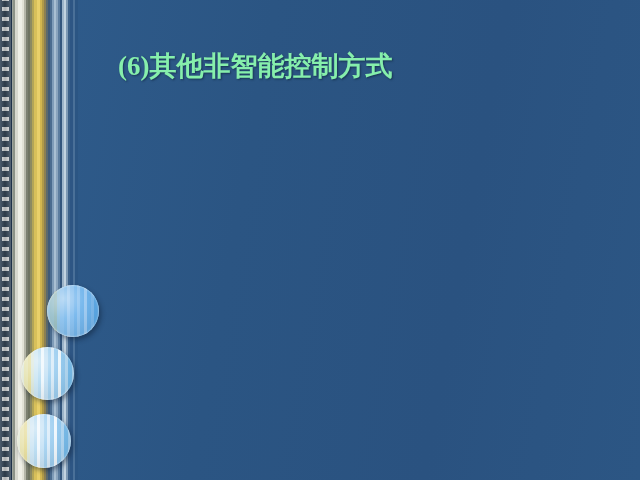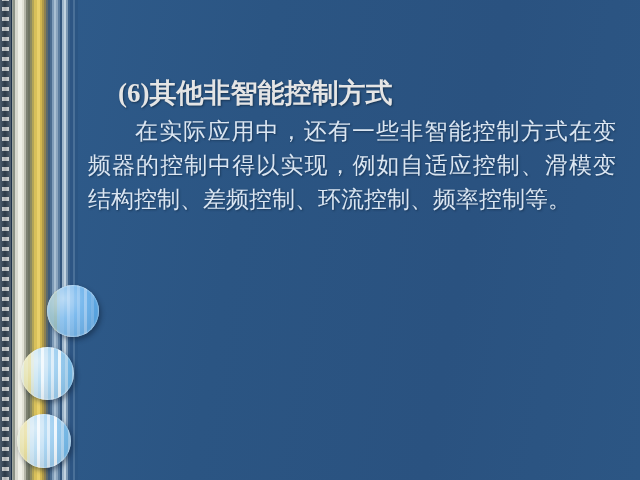--- a/index.html
+++ b/index.html
@@ -181,24 +181,23 @@
   #circle-bot .tint { background: rgba(120,190,235,0.12); }
 
   
   #title {
     position: absolute;
     left: 118px;
     top: 48px;
     font-size: 27px;
     font-weight: bold;
     letter-spacing: 0px;
-    color: #e5e5e5;
+    color: #86efac;
     text-shadow: 1px 1px 2px rgba(10,30,50,0.6);
     white-space: nowrap;
-    margin-top: 27px;
   }
 
   #body-text {
     position: absolute;
     left: 88px;
     top: 115px;
     width: 528px;
     font-size: 23px;
     line-height: 34px;
     color: #dbe6f2;
@@ -235,15 +234,14 @@
   </div>
 
   <div class="circle stripe-fill" id="circle-bot">
     <div class="tint"></div>
     <div class="gloss"></div>
     <div class="rim"></div>
   </div>
 
   <div id="title">(6)其他非智能控制方式</div>
 
-  <div id="body-text"><span class="indent"></span><span>在实际应用中，还有一些非智能控制方式在变频器的控制中得以实现，例如自适应控制、滑模变结构控制、差频控制、环流控制、频率控制等。</span></div>
 
 </div>
 
 </body></html>

